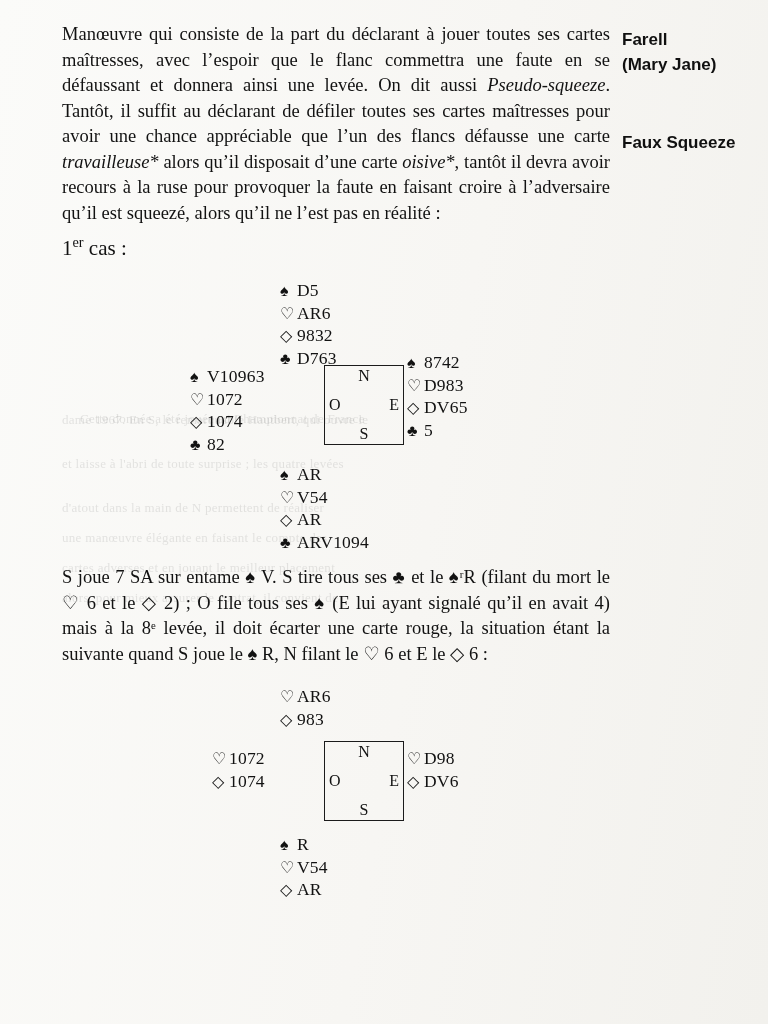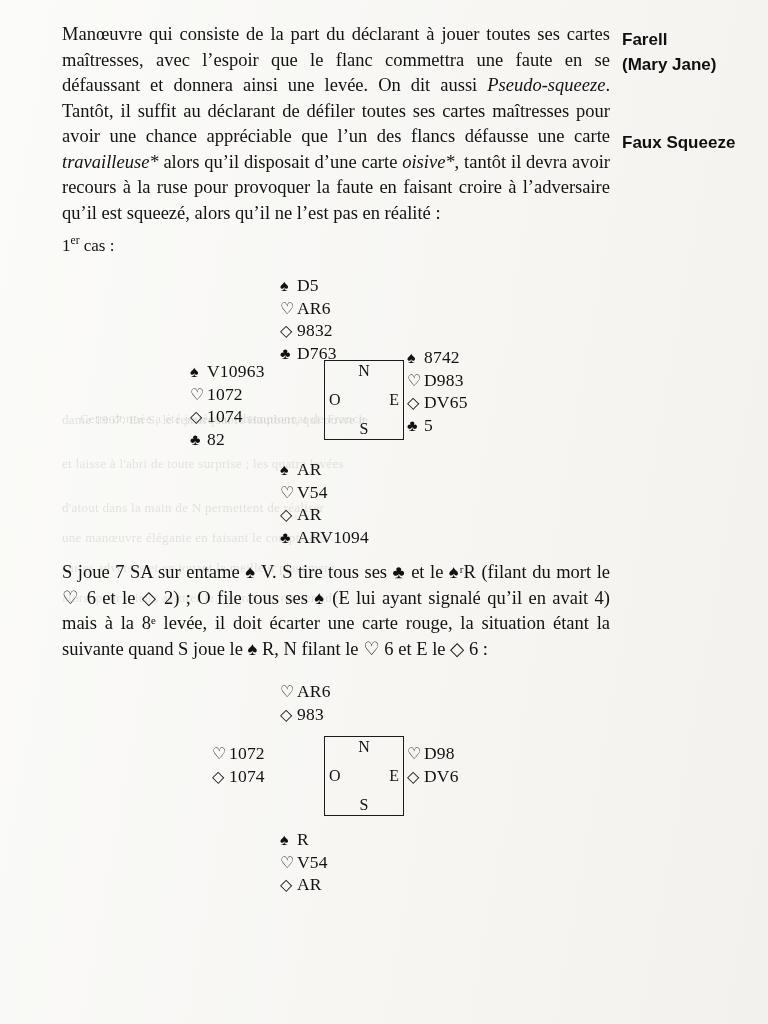--- a/index.html
+++ b/index.html
@@ -67,21 +67,21 @@
     line-height: 1.38;
     text-align: justify;
     text-justify: inter-word;
     hyphens: manual;
   }
   p.para.tight { margin-bottom: 10px; }
   .it { font-style: italic; }
   .sup { font-size: 0.68em; vertical-align: super; line-height: 0; }
 
   .caslabel {
-    font-size: 17px;
+    font-size: 21px;
     margin: 10px 0 6px 0;
   }
 
   
   .diagram {
     position: relative;
     margin: 6px 0 10px 0;
     height: auto;
   }
   .hand {

